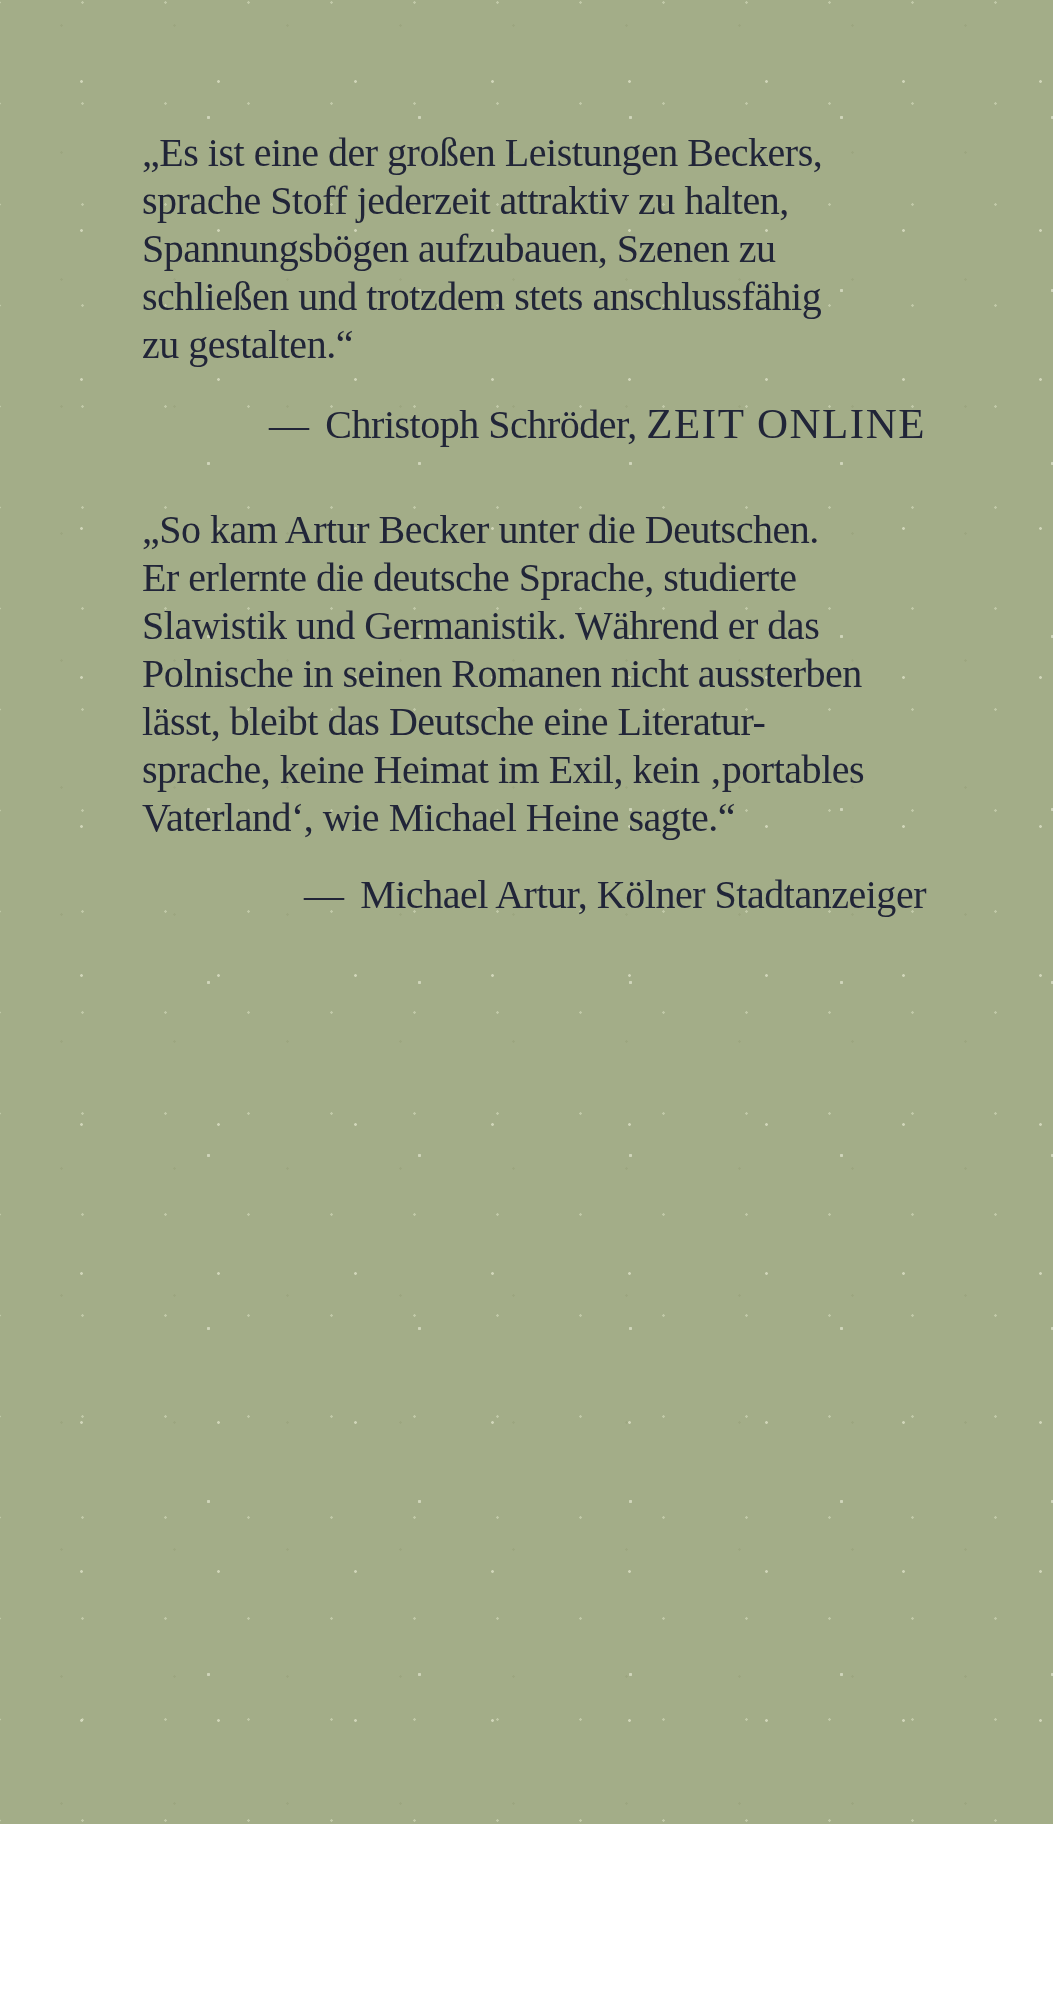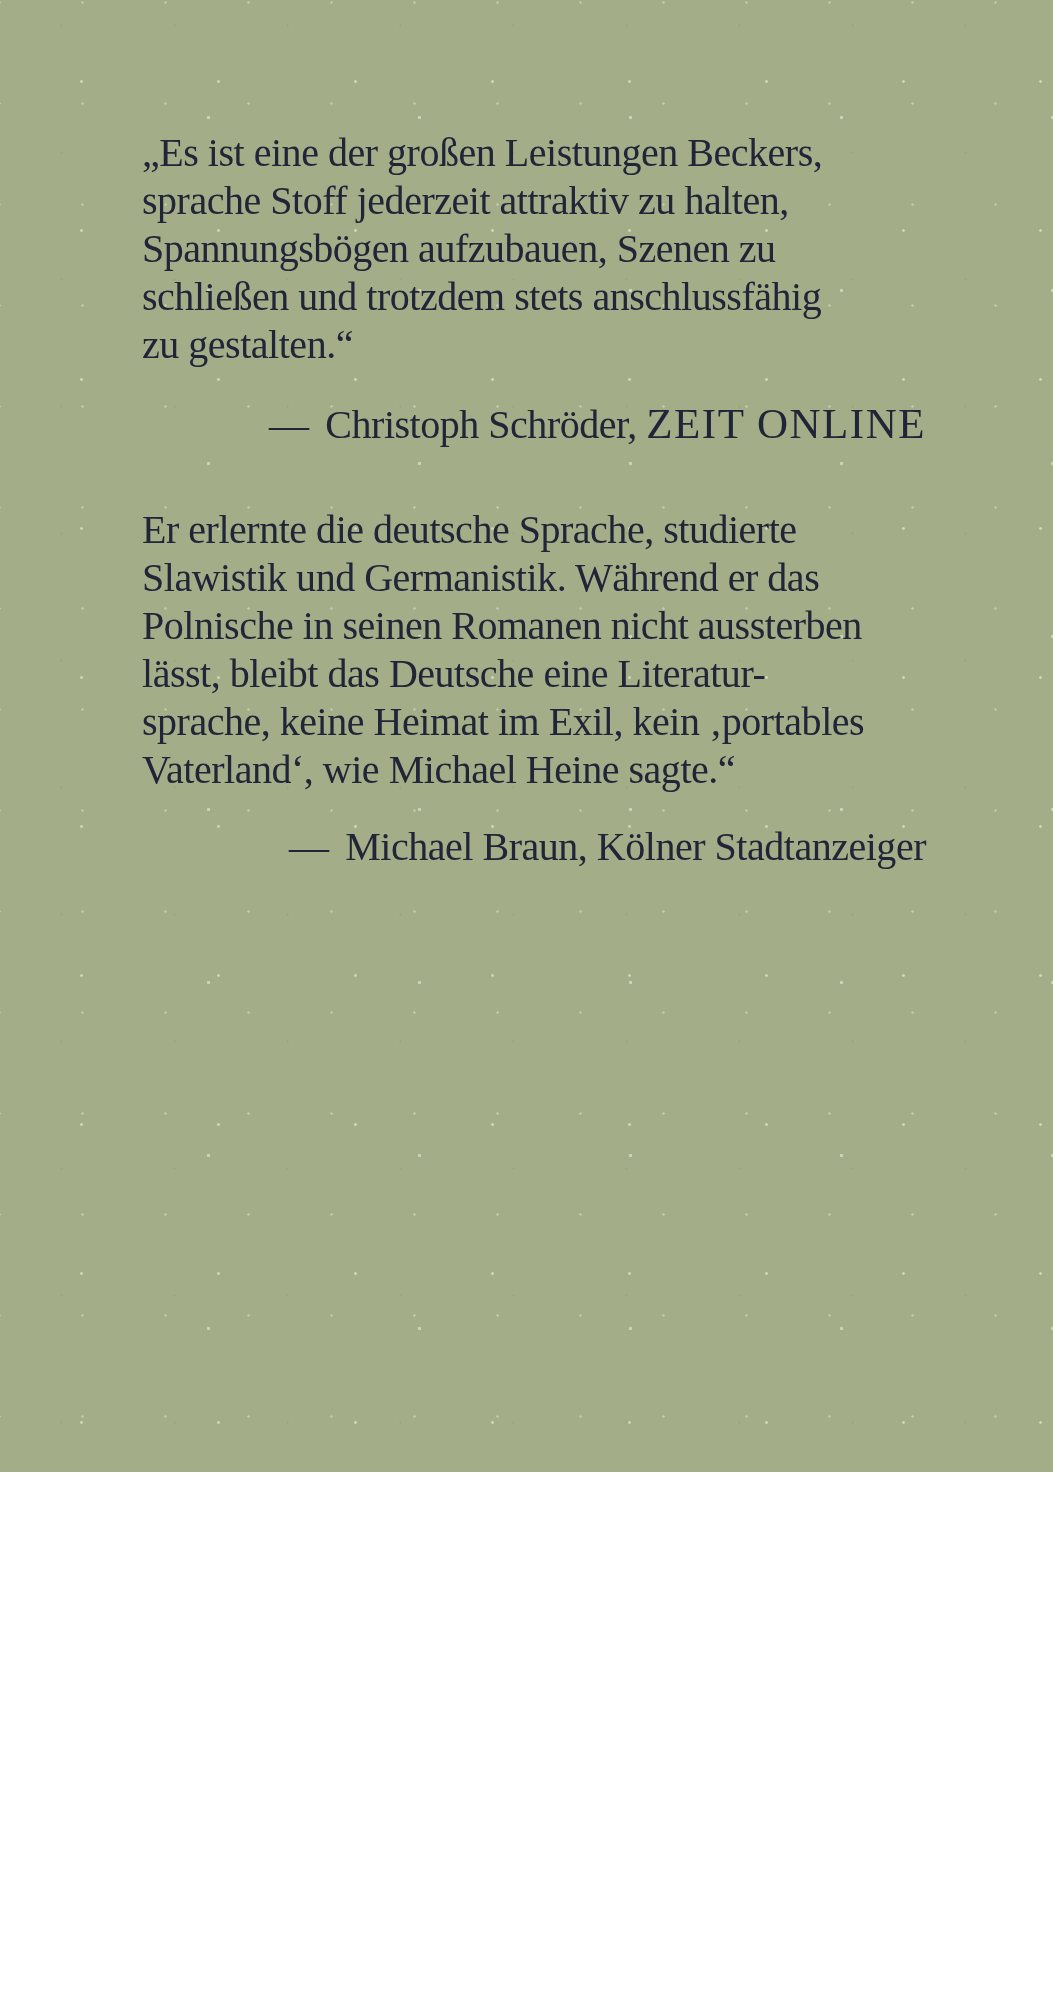--- a/index.html
+++ b/index.html
@@ -2,21 +2,21 @@
 <html><head>
 <meta charset="utf-8">
 <style>
   html, body {
     margin: 0;
     padding: 0;
   }
   .page {
     position: relative;
     width: 1053px;
-    height: 1472px;
+    height: 1824px;
     overflow: hidden;
     background-color: #a3ad88;
     
     background-image:
       radial-gradient(circle, rgba(243,246,224,0.55) 0 1px, transparent 1.7px),
       radial-gradient(circle, rgba(236,240,212,0.40) 0 1px, transparent 1.5px),
       radial-gradient(circle, rgba(140,150,110,0.30) 0 1px, transparent 1.5px),
       radial-gradient(circle, rgba(250,252,234,0.50) 0 1.3px, transparent 2px);
     background-size: 137px 149px, 83px 101px, 113px 127px, 211px 173px;
     background-position: 13px 7px, 41px 53px, 5px 89px, 103px 31px;
@@ -61,27 +61,28 @@
     <div class="line">zu gestalten.“</div>
   </div>
 
   <div class="attribution attribution-1">
     <span class="dash">—</span>
     <span>Christoph Schröder,</span>
     <span class="source-caps">ZEIT ONLINE</span>
   </div>
 
   <div class="quote quote-2">
+    <div class="line">„So kam Artur Becker unter die Deutschen.</div>
     <div class="line">Er erlernte die deutsche Sprache, studierte</div>
     <div class="line">Slawistik und Germanistik. Während er das</div>
     <div class="line">Polnische in seinen Romanen nicht aussterben</div>
     <div class="line">lässt, bleibt das Deutsche eine Literatur-</div>
     <div class="line">sprache, keine Heimat im Exil, kein ‚portables</div>
     <div class="line">Vaterland‘, wie Michael Heine sagte.“</div>
   </div>
 
   <div class="attribution attribution-2">
     <span class="dash">—</span>
-    <span>Michael Braun,</span>
+    <span>Michael Artur,</span>
     <span>Kölner Stadtanzeiger</span>
   </div>
 
 </div>
 
 </body></html>

